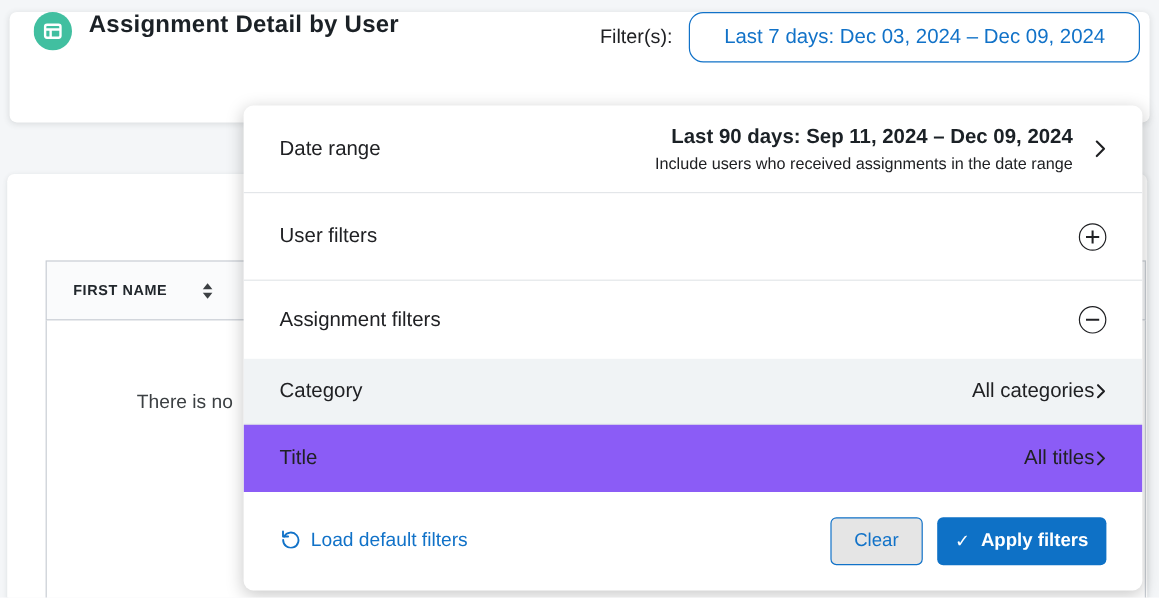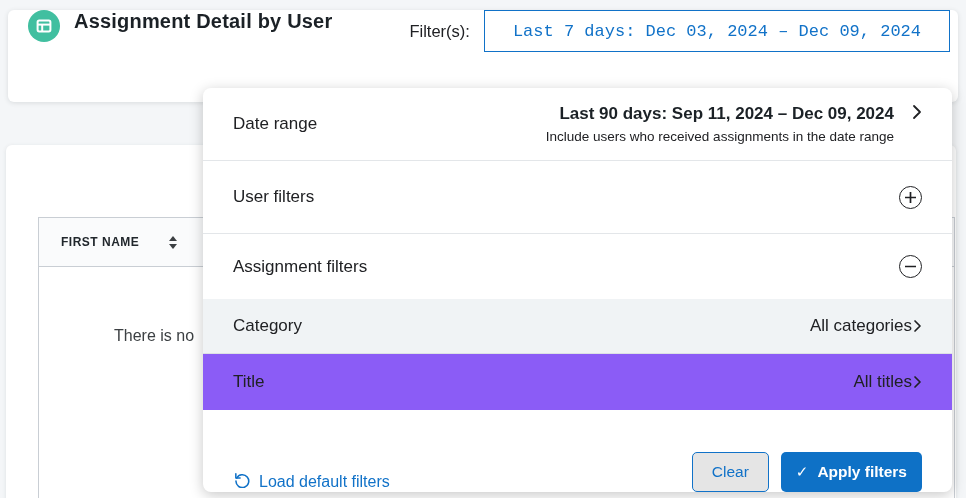--- a/index.html
+++ b/index.html
@@ -18,22 +18,22 @@
     box-shadow:0 1px 5px rgba(60,64,67,.14);
     display:flex; align-items:flex-start;
     padding:0 8px 0 20px;
   }
   .report-icon { width:32px; height:32px; flex:0 0 32px; display:block; }
   .page-title { font-size:20px; font-weight:700; color:#1b2126; margin-left:14px; letter-spacing:.2px; }
   .filter-area { margin-left:auto; display:flex; align-items:center; gap:14px; }
   .filters-label { font-size:16.5px; color:#202124; }
   .date-range-button {
     height:42px; padding:0 28px;
-    background:#fff; border:1.5px solid #1172c8; border-radius:0;
-    color:#1172c8; font-size:17px; font-family:Liberation Mono, monospace;
+    background:#fff; border:1.5px solid #1172c8; border-radius:12px;
+    color:#1172c8; font-size:17px; font-family:Liberation Sans, sans-serif;
     cursor:pointer; white-space:nowrap;
   }
 
   
   .main-card {
     position:absolute; left:6px; top:145px; right:10px; height:400px;
     background:#fff; border-radius:6px 6px 0 0;
     box-shadow:0 1px 4px rgba(60,64,67,.12);
   }
   .table { position:absolute; left:32px; top:72px; width:917px; }
@@ -55,38 +55,38 @@
     background:#fff; border-radius:8px;
     box-shadow:0 3px 14px rgba(0,0,0,.22);
     z-index:10; overflow:hidden;
     display:flex; flex-direction:column;
   }
   .prow { display:flex; align-items:center; justify-content:space-between; padding:0 30px; cursor:pointer; }
   .prow .label { font-size:17px; color:#202124; }
   .divider { height:1px; background:#e3e6e9; flex:0 0 1px; }
 
   .row-daterange { height:72px;gap:44px; }
-  .dr-right { display:flex; gap:18px;margin-left:27px; }
+  .dr-right { display:flex; align-items:center; gap:18px;margin-left:27px; }
   .dr-texts { text-align:right; }
   .dr-value { font-size:17px; font-weight:700; color:#1b2126; }
   .dr-sub { font-size:13.5px; color:#202124; margin-top:5px; }
 
   .row-user { height:72px;gap:28px; }
   .row-assignment { height:65px; }
 
   .circle-btn { width:23px; height:23px; border:1.6px solid #202124; border-radius:50%;
     display:flex; align-items:center; justify-content:center; background:transparent; cursor:pointer; }
 
   .row-sub { height:54px; background:#f0f3f5; }
   .row-sub2 { height:56px; background:#8b5cf6; }
   .sub-right { display:flex; align-items:center; gap:1px; }
   .sub-value { font-size:17px; color:#202124; }
   .divider-gray { height:1px; background:#dde1e4; flex:0 0 1px; }
 
-  .pfooter { flex:1; display:flex; align-items:flex-end; padding:0 30px; }
+  .pfooter { flex:1; display:flex; align-items:center; padding:16px 30px; }
   .load-link { display:flex; align-items:center; gap:9px; color:#1172c8; font-size:16px; background:none; border:none; cursor:pointer; font-family:inherit; }
   .footer-btns { margin-left:auto; display:flex; align-items:center; gap:12px; }
   .clear-btn { height:40px; padding:0 19px; background:#e5e5e5; border:1.3px solid #1172c8; border-radius:5px;
     color:#1172c8; font-size:15.5px; font-family:inherit; cursor:pointer; }
   .apply-btn { height:40px; padding:0 15px; background:#0e71c6; border:none; border-radius:5px;
     color:#fff; font-size:15.5px; font-weight:700; font-family:inherit; cursor:pointer;
     display:flex; align-items:center; gap:9px; }
   .apply-check { font-size:15px; font-weight:400; }
 
   .chev { display:block; }

